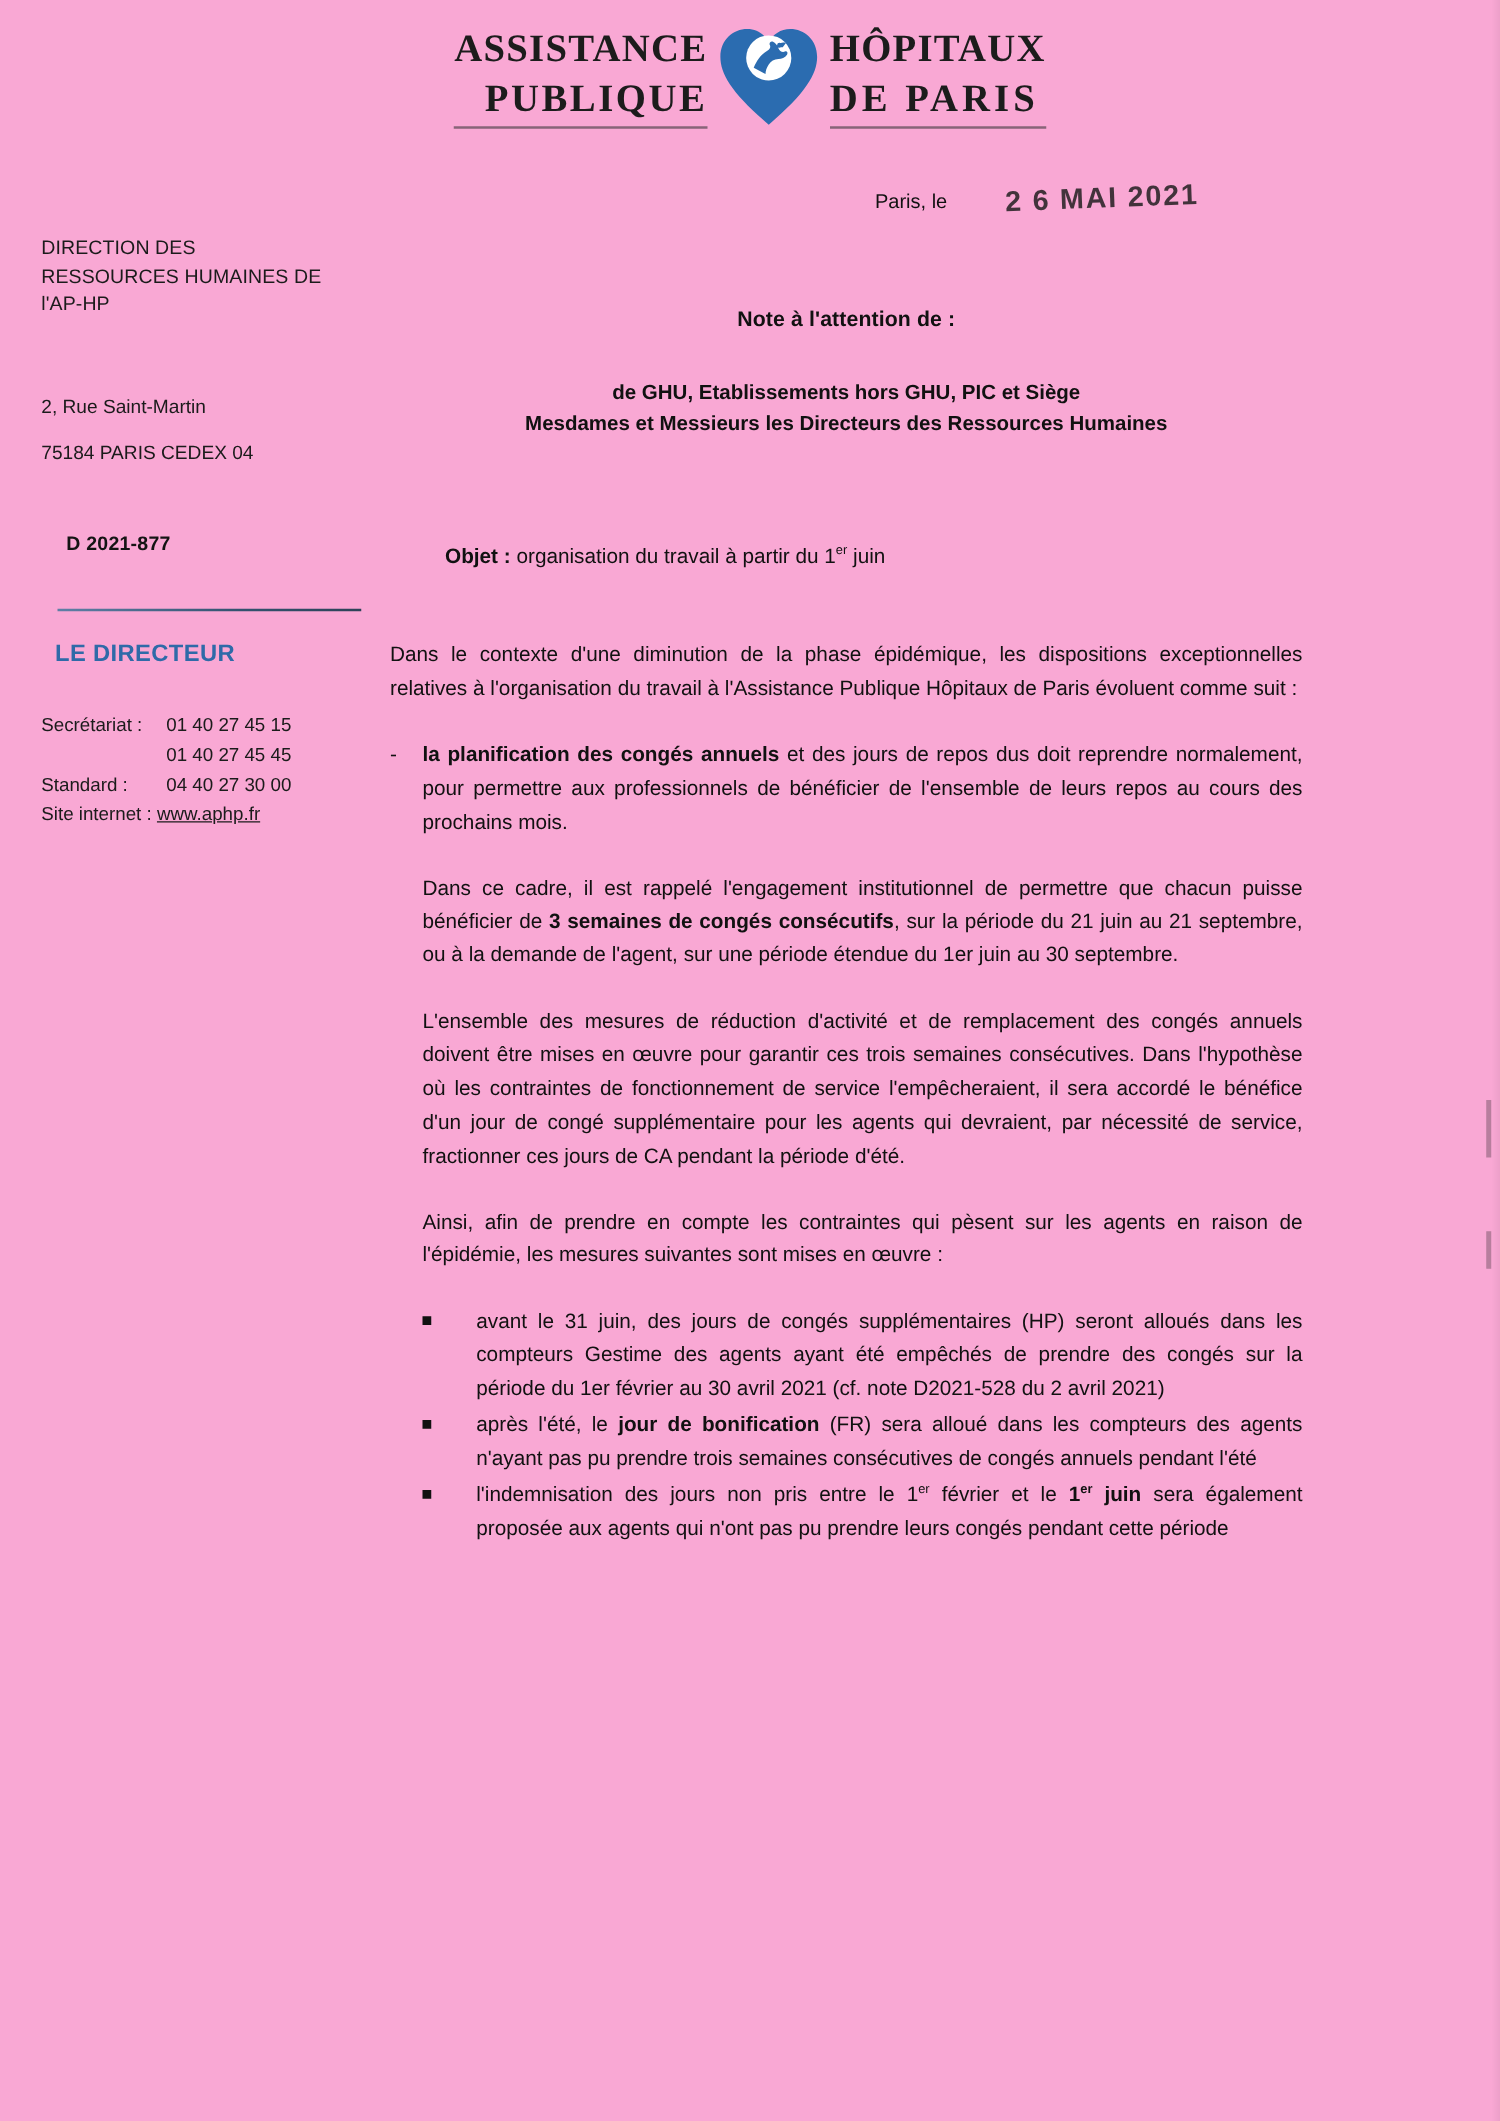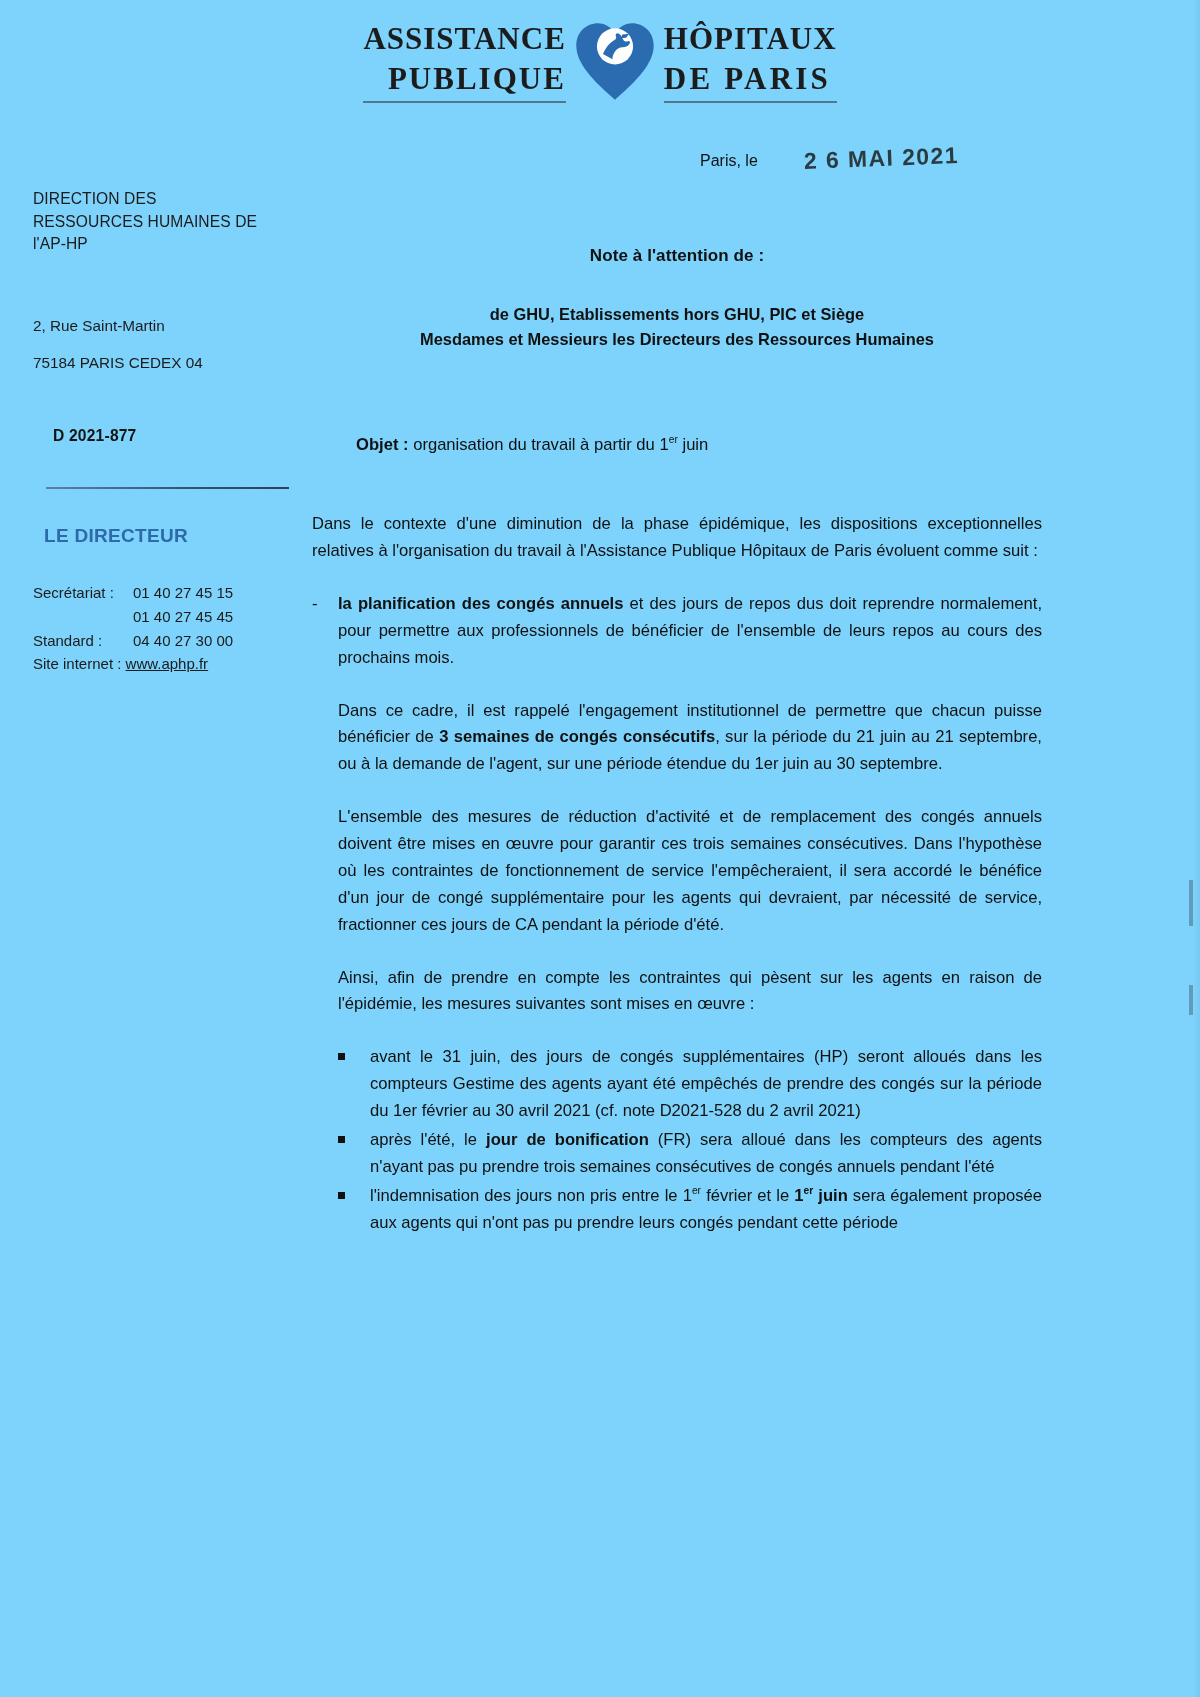--- a/index.html
+++ b/index.html
@@ -10,21 +10,21 @@
   }
   body {
     font-family: "Liberation Sans", sans-serif;
     color: #0d0d0d;
   }
   .page {
     position: relative;
     width: 1200px;
     height: 1697px;
     margin: 0 auto;
-    background: #7dd3fc;
+    background: #f9a8d4;
     overflow: hidden;
   }
 
   
   .letterhead {
     position: absolute;
     left: 0;
     top: 18px;
     width: 1200px;
     display: flex;
@@ -116,21 +116,21 @@
     letter-spacing: .2px;
   }
   .divider {
     margin-top: 42px;
     margin-left: 13px;
     width: 243px;
     height: 2px;
     background: linear-gradient(90deg, #5f7fa6 0%, #33526f 60%, #2d4258 100%);
   }
   .director {
-    margin-top: 36px;
+    margin-top: 24px;
     margin-left: 11px;
     font-size: 19px;
     font-weight: 700;
     color: #2f6aa8;
     letter-spacing: .3px;
   }
   .contacts {
     margin-top: 34px;
     font-size: 15px;
     line-height: 1.58;
@@ -199,21 +199,21 @@
   }
   .dash-item .txt { flex: 1 1 auto; text-align: justify; }
 
   .indented { margin-left: 26px; }
 
   .bullets {
     margin: 26px 0 0 26px;
   }
   .bullet-item {
     display: flex;
-    gap: 24px;
+    gap: 35px;
     margin-bottom: 2px;
   }
   .bullet-item .sq {
     flex: 0 0 auto;
     width: 8px;
     margin-top: 9px;
   }
   .bullet-item .sq i {
     display: block;
     width: 7px;

